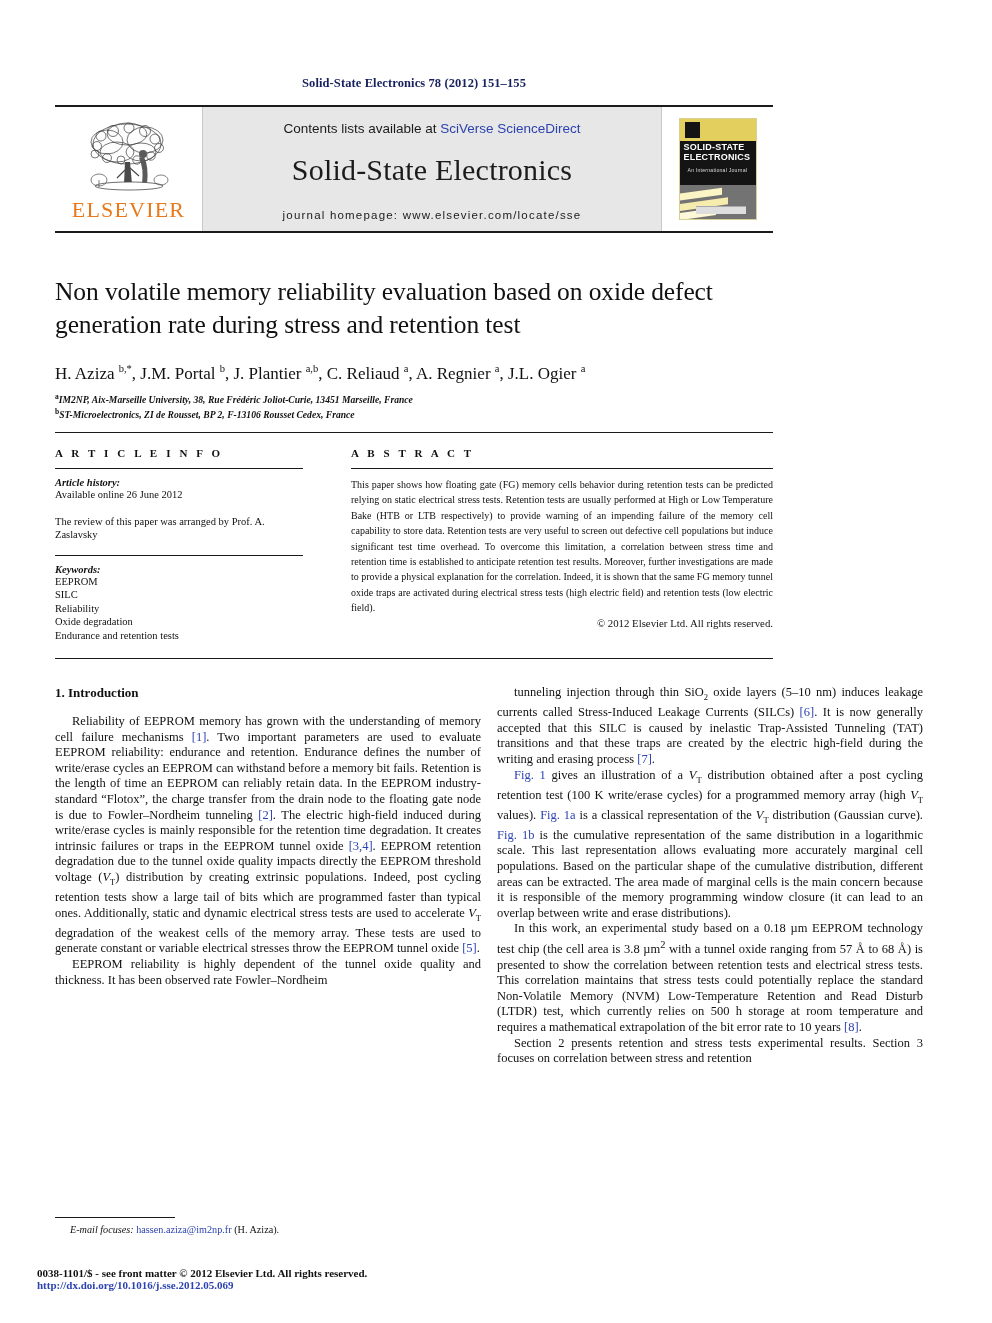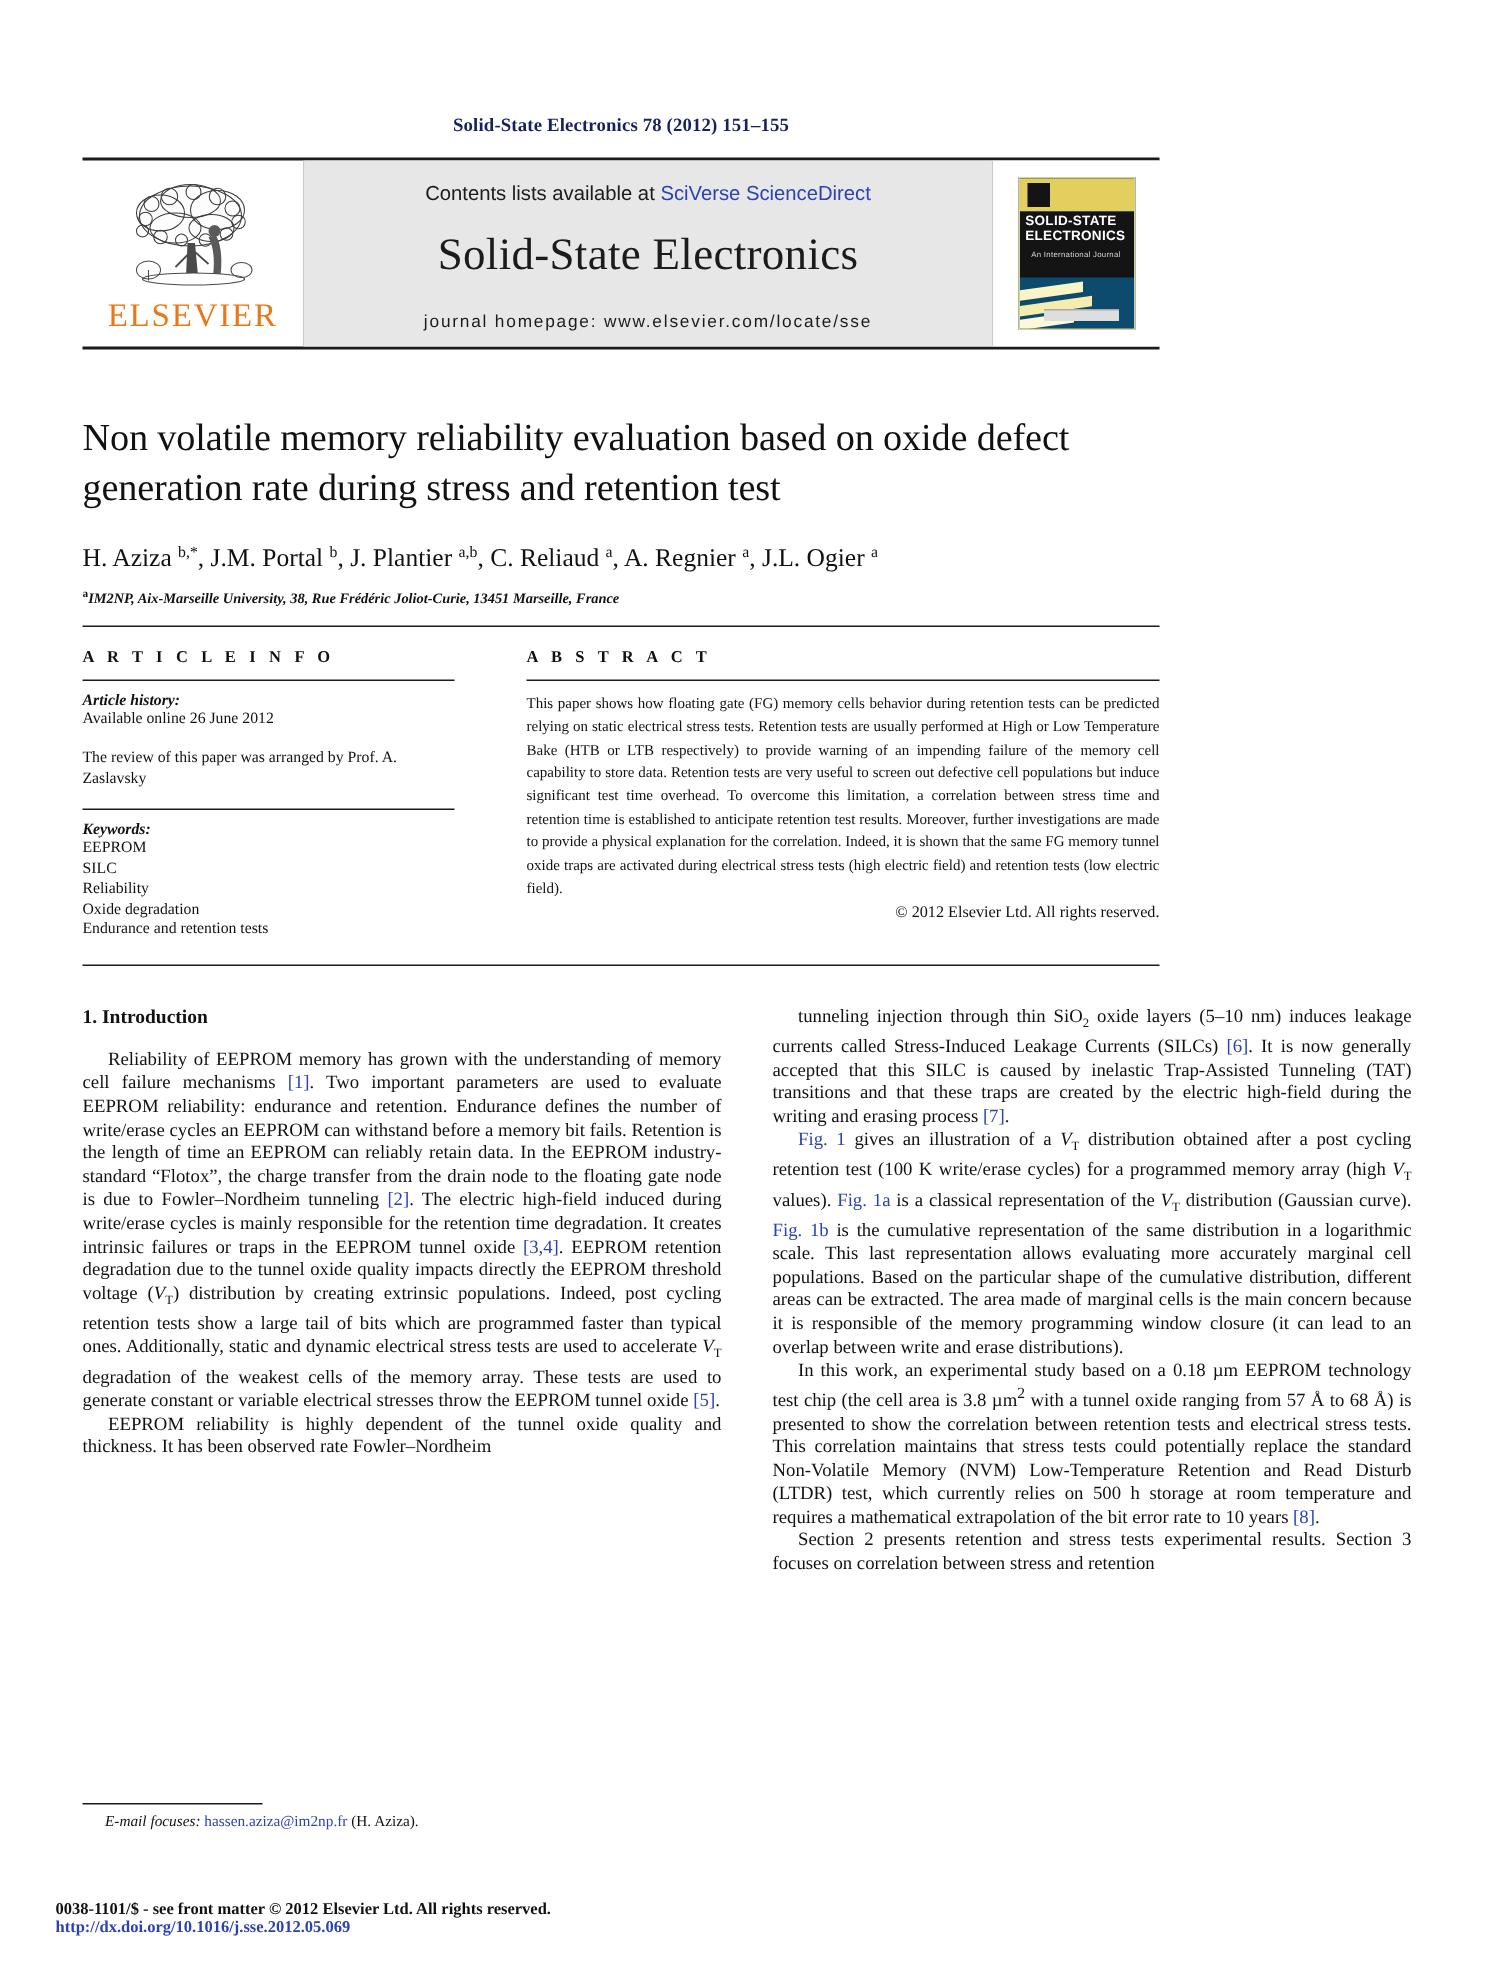--- a/index.html
+++ b/index.html
@@ -99,21 +99,21 @@
     border-left: 1px solid #c9c9c9;
     display: flex;
     align-items: center;
     justify-content: center;
     box-sizing: border-box;
     background: #ffffff;
   }
   .cover-thumb {
     width: 78px;
     height: 102px;
-    background: #0c4a6e;
+    background: #737373;
     position: relative;
     overflow: hidden;
     border: 1px solid #d8cf93;
     box-sizing: border-box;
   }
   .cover-top-band {
     position: absolute; left:0; right:0; top:0; height: 22px;
     background: #e3cf5e;
   }
   .cover-black {
@@ -237,21 +237,21 @@
     font-size: 10.8px;
     text-align: right;
     margin-top: 1px;
     color: #111111;
   }
 
   
   .body-cols {
     margin-top: 26px;
     display: flex;
-    gap: 34px;
+    gap: 16px;
     height: 552px;
   }
   .bcol { width: 426px; flex: 0 0 426px; position: relative; }
   h2.sec-title {
     font-family: "Liberation Serif", serif;
     font-weight: bold;
     font-size: 13px;
     margin: 0 0 13px 0;
     color: #111111;
   }
@@ -375,20 +375,21 @@
         <div class="cover-footer"></div>
       </div>
     </div>
   </div>
 
   <div class="title-block">
     <h1 class="paper-title">Non volatile memory reliability evaluation based on oxide defect generation rate during stress and retention test</h1>
     <div class="authors">H. Aziza <sup>b,</sup><sup>*</sup>, J.M. Portal <sup>b</sup>, J. Plantier <sup>a,b</sup>, C. Reliaud <sup>a</sup>, A. Regnier <sup>a</sup>, J.L. Ogier <sup>a</sup></div>
     <div class="affils">
       <div class="affil"><sup>a</sup><span>IM2NP, Aix-Marseille University, 38, Rue Frédéric Joliot-Curie, 13451 Marseille, France</span></div>
+      <div class="affil"><sup>b</sup><span>ST-Microelectronics, ZI de Rousset, BP 2, F-13106 Rousset Cedex, France</span></div>
     </div>
   </div>
 
   <div class="infoabs">
     <div class="col-info">
       <div class="sec-head">A R T I C L E  I N F O</div>
       <div class="rule"></div>
       <div class="info-label">Article history:</div>
       <div class="info-text">Available online 26 June 2012</div>
       <div class="info-gap"></div>

